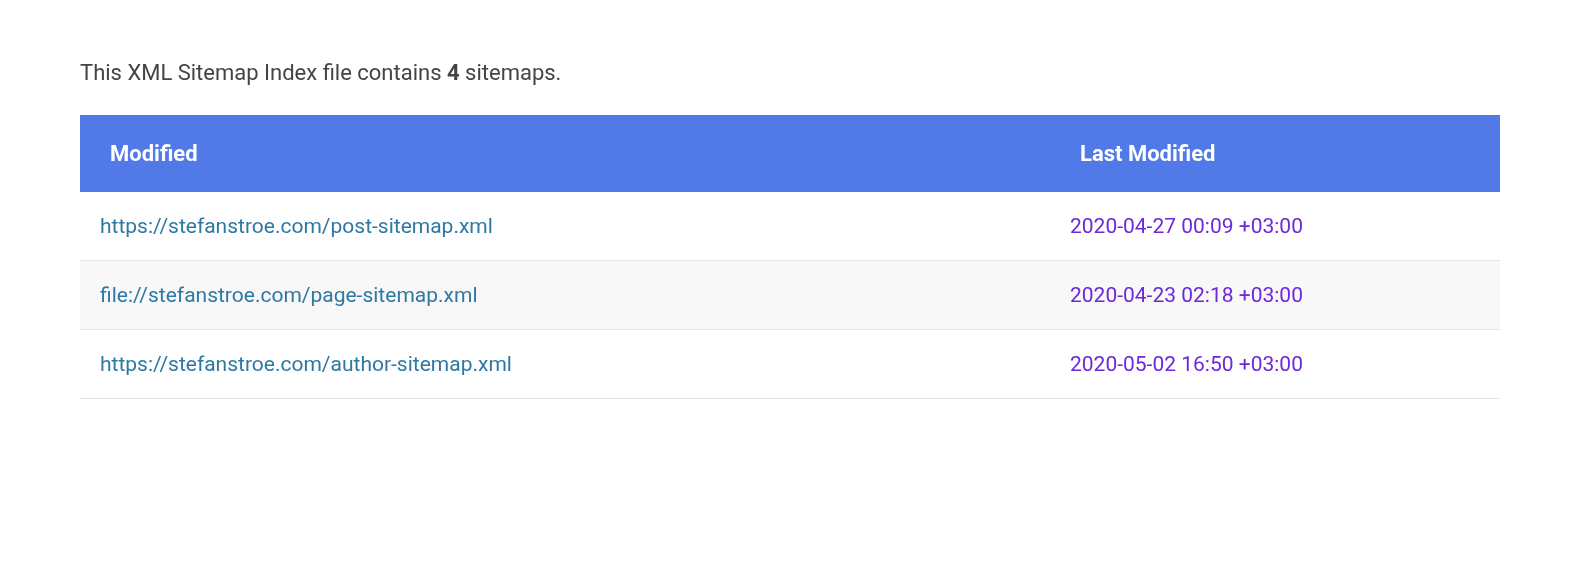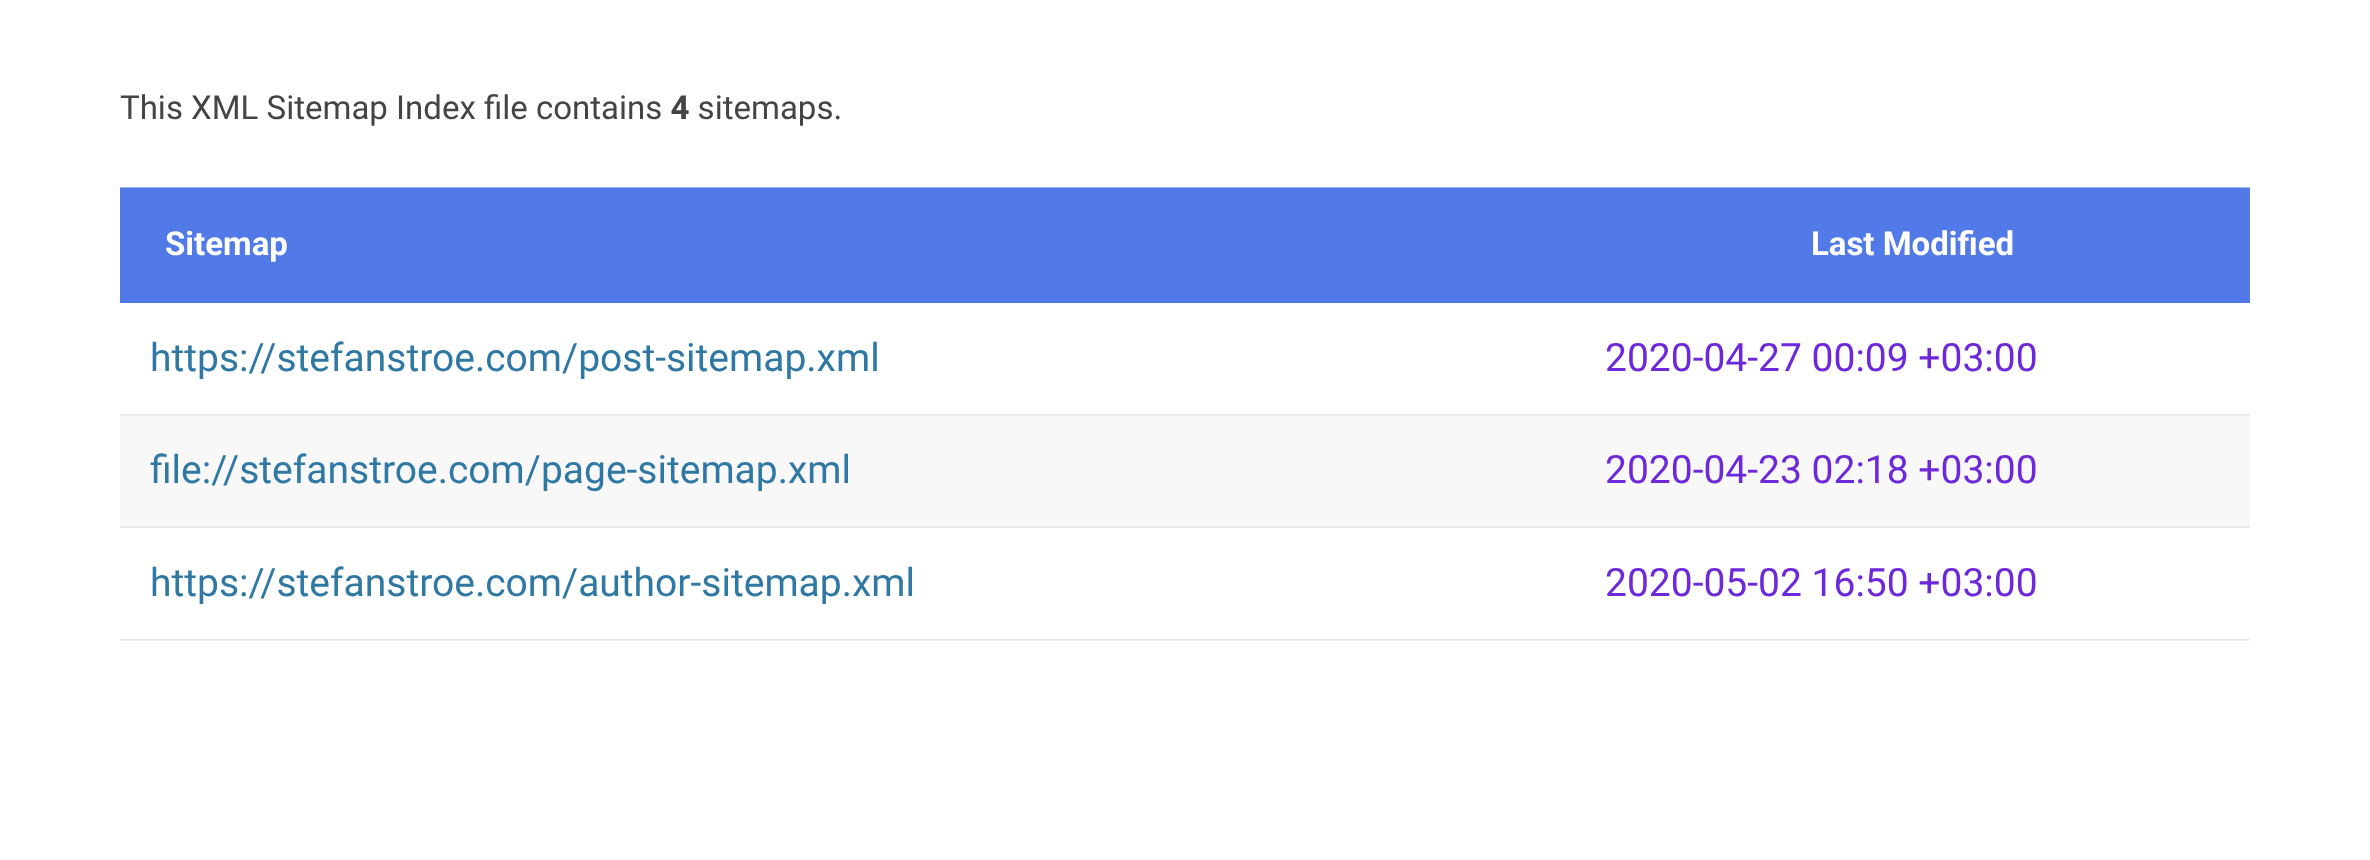--- a/index.html
+++ b/index.html
@@ -8,49 +8,49 @@
       box-sizing: border-box;
     }
     body {
       font-family: -apple-system, BlinkMacSystemFont, "Segoe UI", Roboto, Helvetica, Arial, sans-serif;
       background: #ffffff;
       padding: 60px 80px;
     }
     .description {
       font-size: 22px;
       color: #444444;
-      margin-bottom: 40px;
+      margin-bottom: 30px;
     }
     .description .count {
       font-weight: 700;
     }
     table {
       width: 100%;
       border-collapse: collapse;
     }
     thead th {
       background-color: #5179e8;
       color: #ffffff;
       font-weight: 700;
       font-size: 22px;
       text-align: left;
       padding: 26px 30px;
     }
     thead th:last-child {
-      text-align: center;
+      text-align: left;
     }
     tbody tr {
       border-bottom: 1px solid #e5e5e5;
     }
     tbody tr:nth-child(even) {
       background-color: #f8f8f8;
     }
     tbody td {
       padding: 22px 20px;
-      font-size: 26px;
+      font-size: 21px;
       color: #444444;
       margin-top: 32px;
     }
     tbody td.url-cell a {
       color: #2e78a3;
       text-decoration: none;
     }
     tbody td.date-cell {
       color: #6d28d9;
     }
@@ -61,21 +61,21 @@
 </head>
 <body>
 
 <p class="description">
   <span>This XML Sitemap Index file contains </span><span class="count">4</span><span> sitemaps.</span>
 </p>
 
 <table>
   <thead>
     <tr>
-      <th>Sitemap</th>
+      <th>Modified</th>
       <th class="col-date">Last Modified</th>
     </tr>
   </thead>
   <tbody>
     <tr>
       <td class="url-cell">
         <a href="#">https://stefanstroe.com/post-sitemap.xml</a>
       </td>
       <td class="date-cell">2020-04-27 00:09 +03:00</td>
     </tr>

